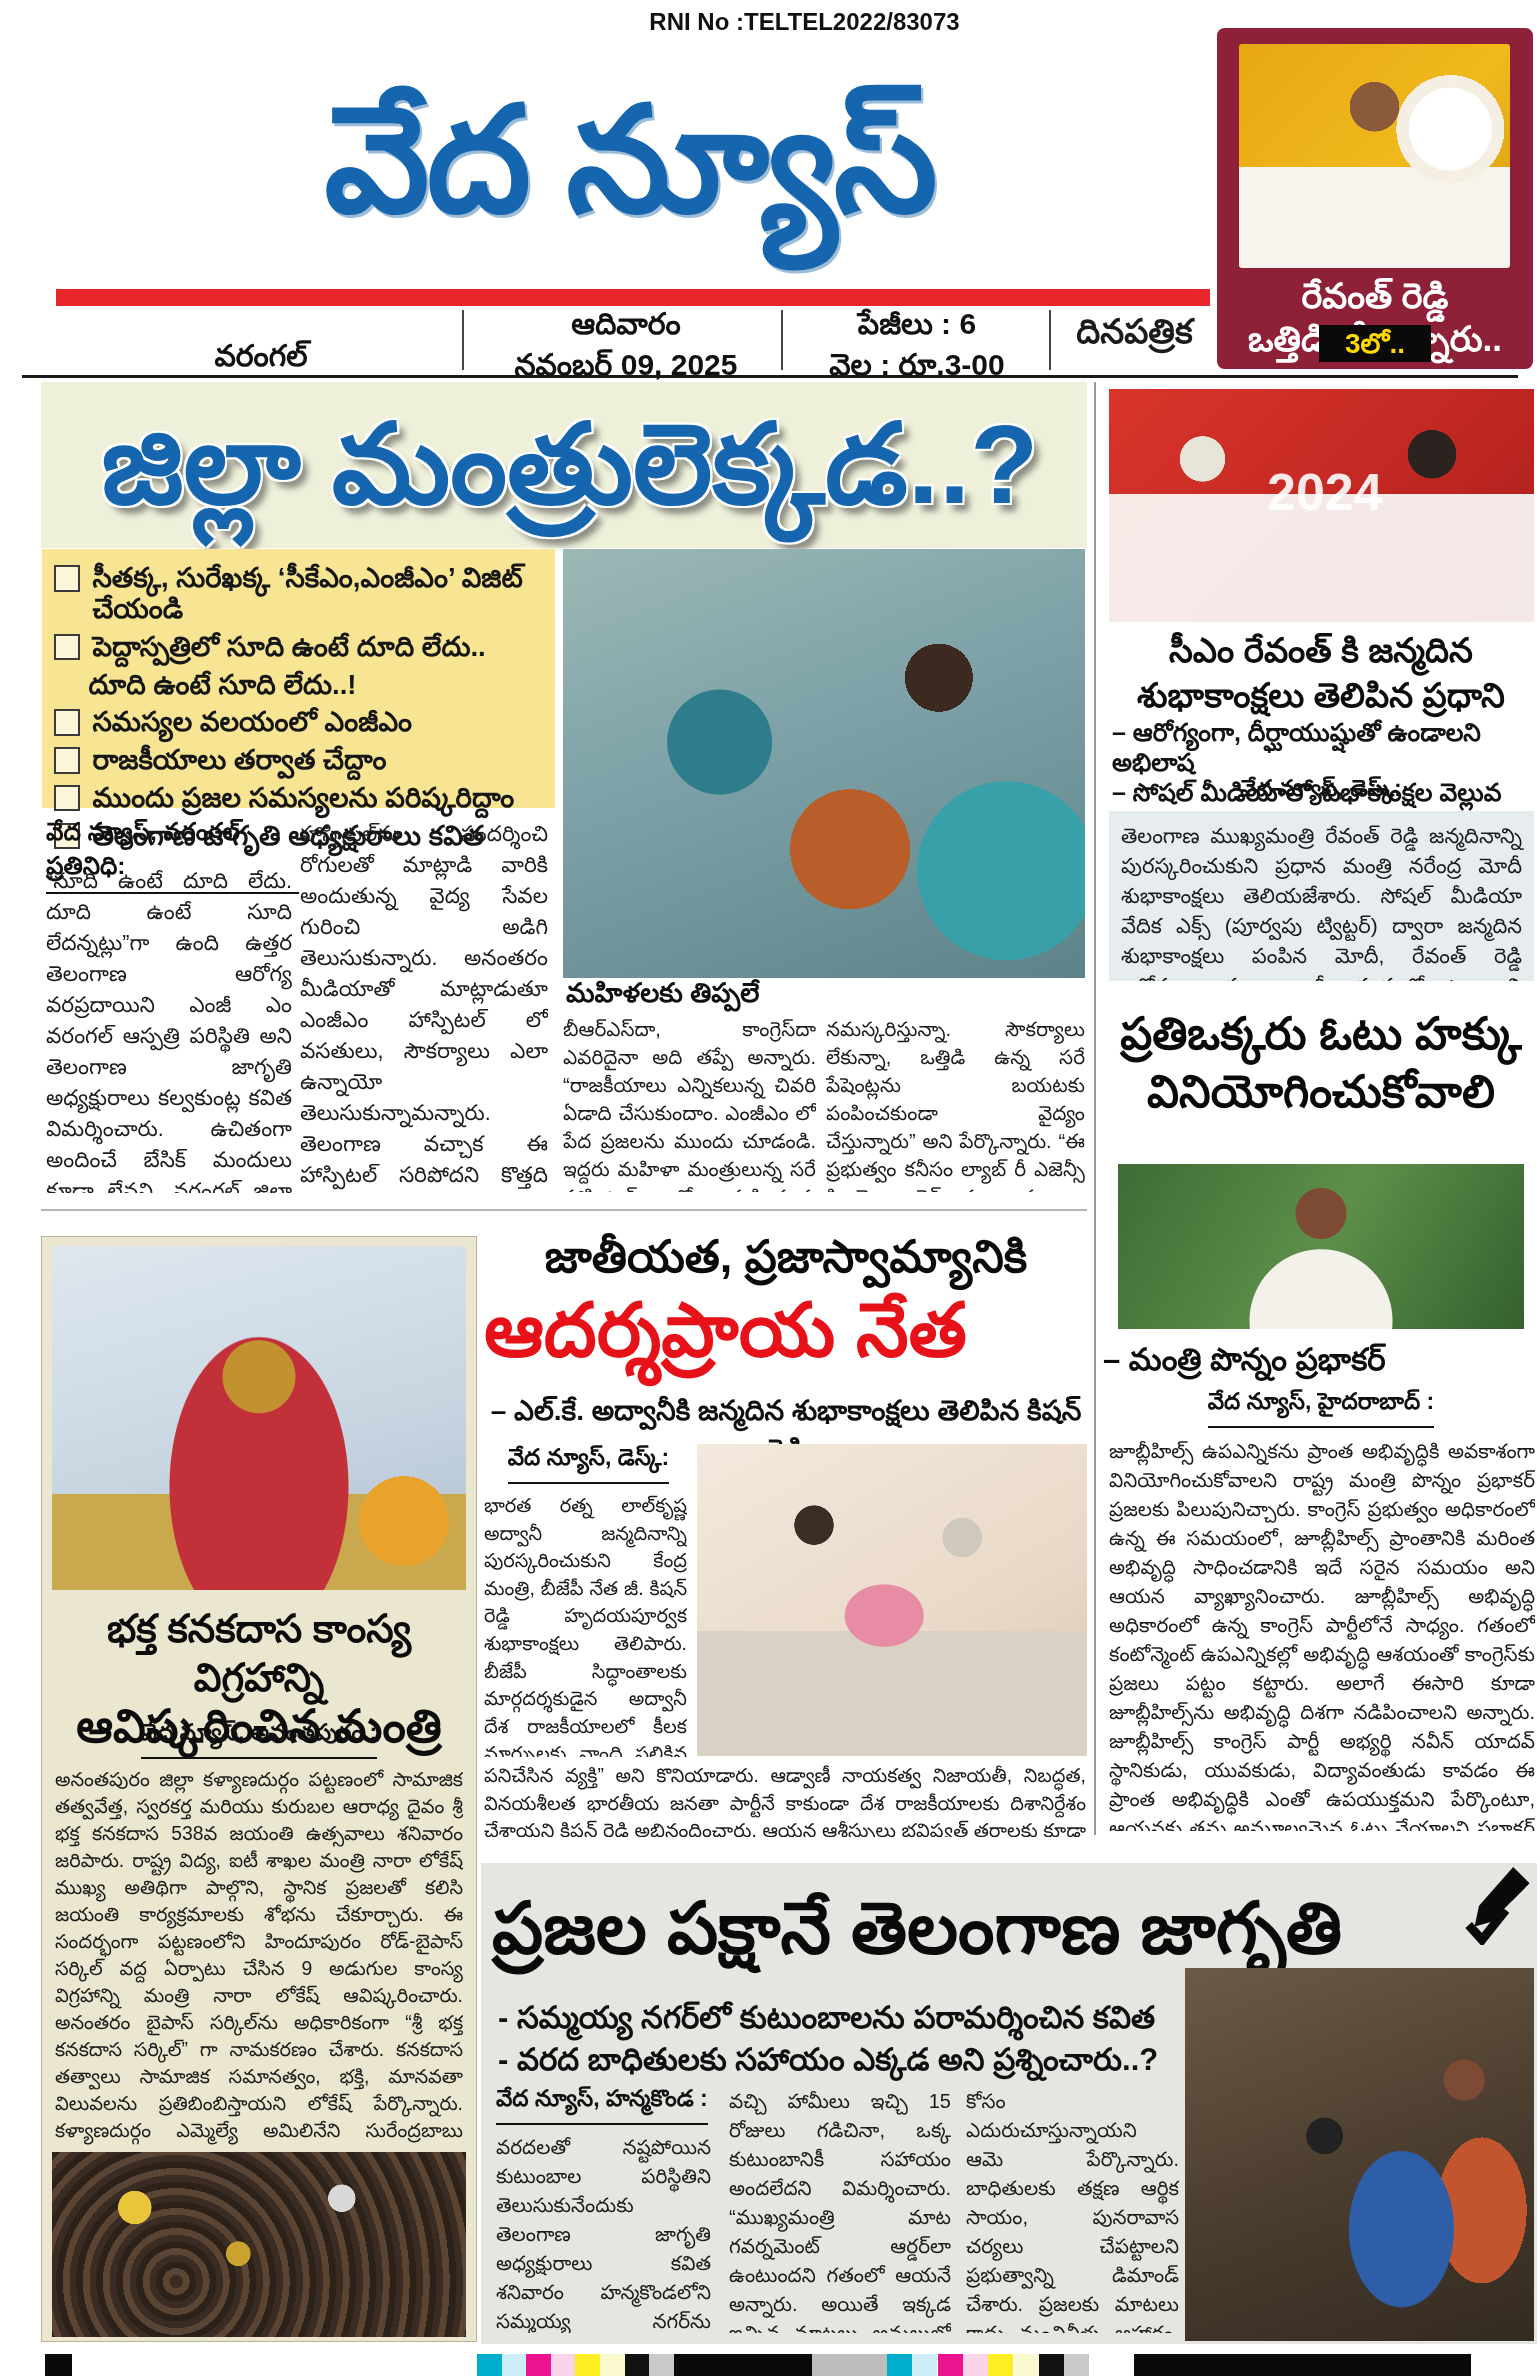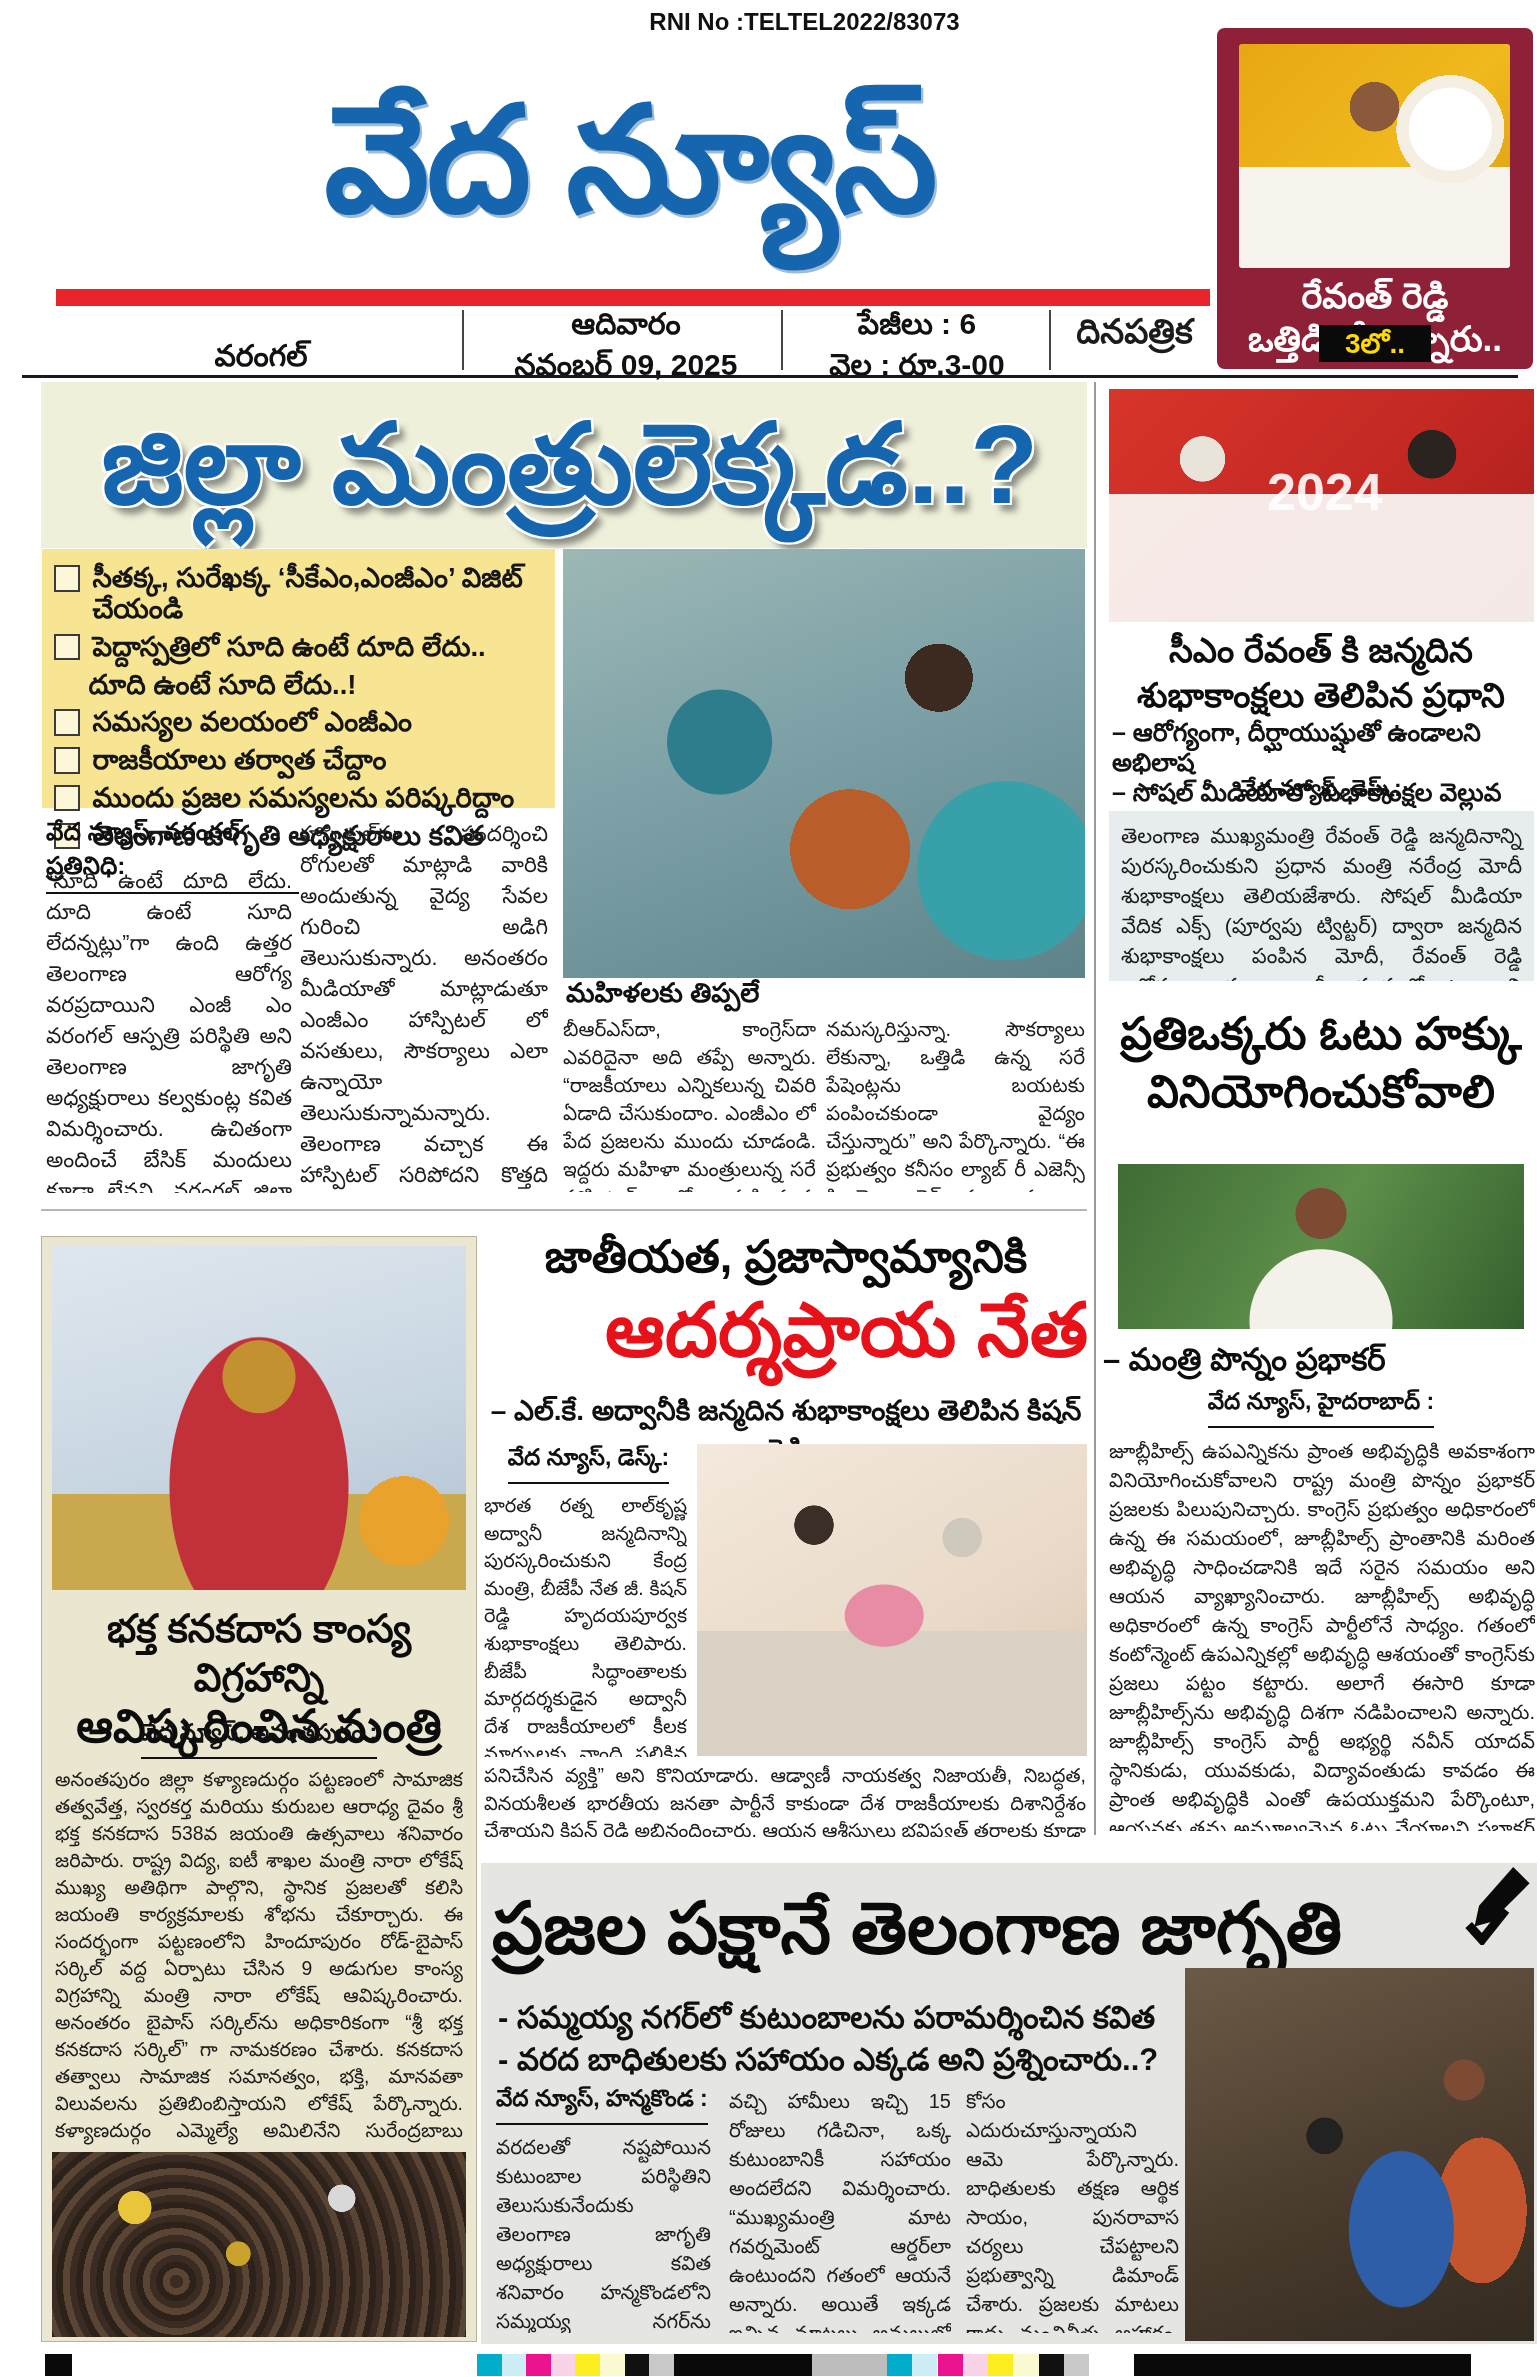--- a/index.html
+++ b/index.html
@@ -91,21 +91,21 @@
   .crowd-photo{left:52px;top:2152px;width:414px;height:185px;
      background:
        radial-gradient(circle 22.4px at 20% 30%, #e8c53a 0 16.4px, transparent 17px),
        radial-gradient(circle 19.4px at 70% 25%, #d8d8d8 0 13.4px, transparent 14px),
        radial-gradient(circle 18px at 45% 55%, #caa22e 0 12px, transparent 12.7px),
        repeating-radial-gradient(circle at 30% 70%, #3a2c22 0 6.7px, #5a4433 6.7px 13.4px, #2d221a 13.4px 20px),
        linear-gradient(180deg,#87796a,#4e4237);}
 
   
   .adv-kicker{left:484px;top:1231px;width:604px;font-size:45px;font-weight:900;color:#0b0b0b;text-align:center;}
-  .adv-headline{left:484px;top:1286px;width:604px;font-size:75px;line-height:89px;font-weight:900;color:#e71219;text-align:right;}
+  .adv-headline{left:484px;top:1286px;width:604px;font-size:75px;line-height:89px;font-weight:900;color:#e71219;text-align:left;}
   .adv-subhead{left:484px;top:1395px;width:604px;font-size:28px;font-weight:bold;color:#101010;text-align:center;}
   .adv-photo{left:697px;top:1444px;width:390px;height:312px;
      background:
        radial-gradient(circle 25px at 30% 26%, #3a2e26 0 19.4px, transparent 20px),
        radial-gradient(circle 25px at 68% 30%, #cfc8bd 0 19.4px, transparent 20px),
        radial-gradient(ellipse 52px 41px at 48% 55%, #e88ba4 0 39px, transparent 40px),
        linear-gradient(180deg, transparent 0 60%, #d9d2c4 60% 100%),
        linear-gradient(150deg,#f4e9dd,#e9d9c8 60%,#d9c6b2);}
 
   

